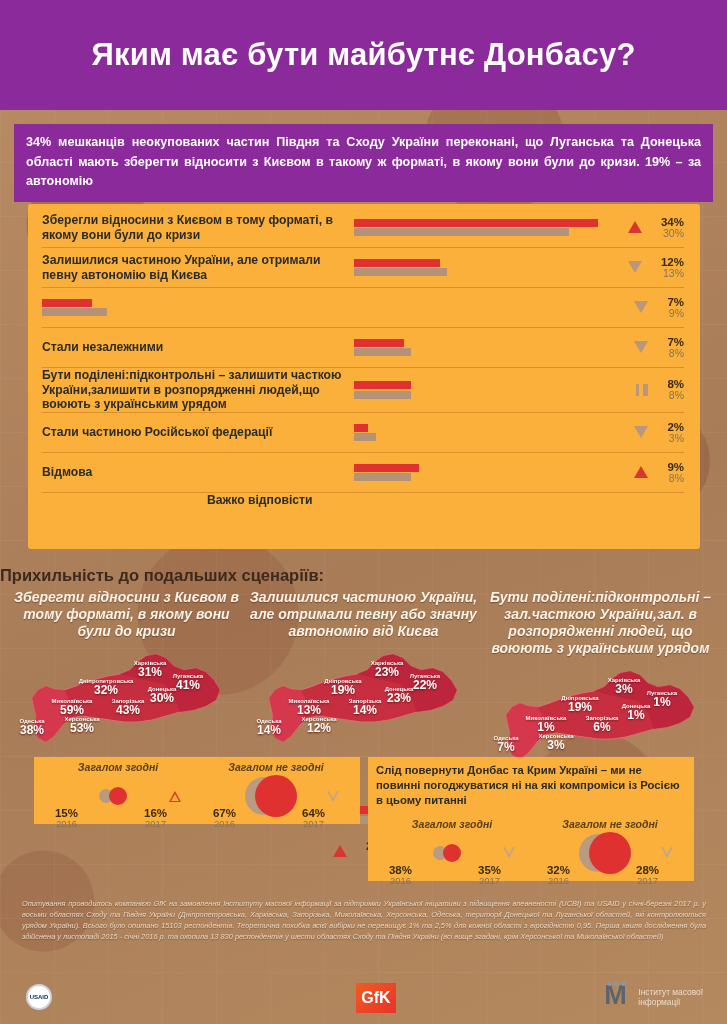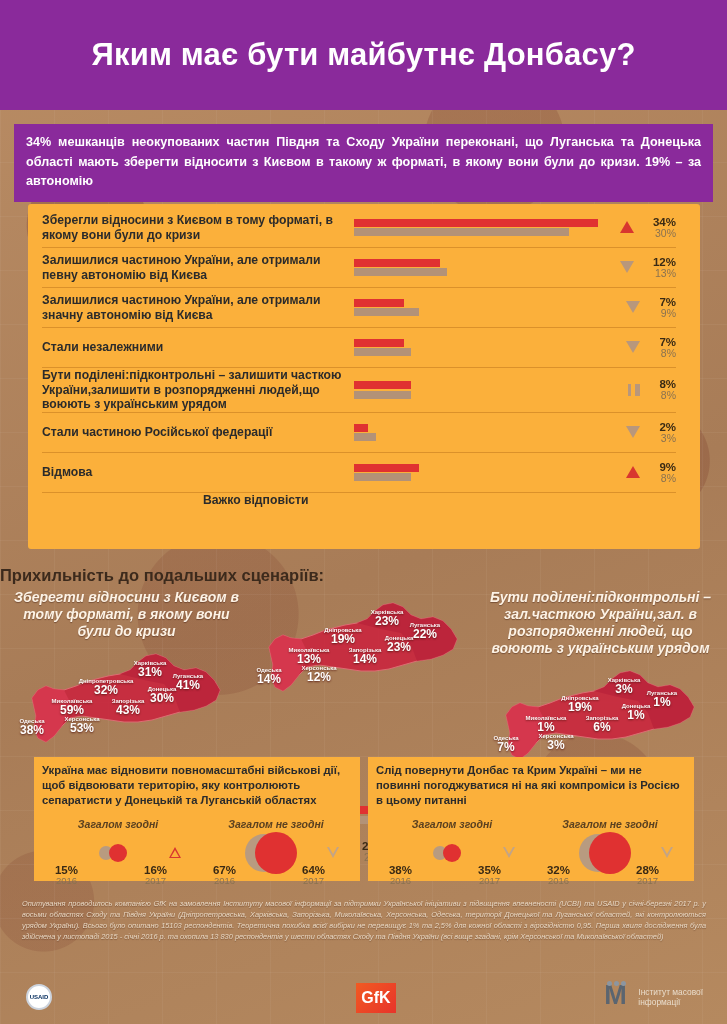--- a/index.html
+++ b/index.html
@@ -49,21 +49,21 @@
     padding:9px 12px 10px 12px;
     font-size:12.6px; line-height:1.55; font-weight:bold;
     text-align:justify; text-justify:inter-word;
   }
 
   
   .barpanel {
     position:absolute; left:28px; top:204px; width:672px; height:345px;
     background:#fbb03b;
     border-radius:3px;
-    padding:4px 24px 4px 14px;
+    padding:4px 16px 4px 14px;
   }
   .barrow {
     display:flex; align-items:center;
     border-bottom:1px solid rgba(193,120,30,.55);
     min-height:40px;
   }
   .barrow:last-child { border-bottom:none;flex-direction:column; }
   .barlabel {
     width:312px; flex:0 0 312px;
     font-size:12.2px; line-height:1.2; font-weight:bold; color:#2b2b2b;
@@ -232,21 +232,20 @@
       </div>
       <div class="barvals">
         <div class="tri down"></div>
         <div class="nums">
           <span class="n17">12%</span>
           <span class="n16">13%</span>
         </div>
       </div>
     </div>
     <div class="barrow">
-      <div class="barlabel">Залишилися частиною України, але отримали значну автономію від Києва</div>
       <div class="bars">
         <div class="bar y2017" style="width:50.166666666666664px"></div>
         <div class="bar y2016" style="width:64.5px"></div>
       </div>
       <div class="barvals">
         <div class="tri down"></div>
         <div class="nums">
           <span class="n17">7%</span>
           <span class="n16">9%</span>
         </div>
@@ -362,20 +361,21 @@
           <span class="rn">Одеська</span>
           <span class="rv">38%</span>
         </div>
         <div class="mlabel" style="left:72px; top:70px; transform:translate(-50%,0);">
           <span class="rn">Херсонська</span>
           <span class="rv">53%</span>
         </div>
       </div>
     </div>
     <div class="mapcol">
+      <div class="caption">Залишилися частиною України, але отримали певну або значну автономію від Києва</div>
       <div class="mapwrap">
         <svg class="mapsvg" width="206" height="100" viewBox="0 0 206 100">
           <path d="M8,52 L14,44 L22,40 L30,43 L40,44 L52,40 L62,36 L72,33 L84,30 L96,28 L106,24 L114,16 L122,10 L132,8 L142,12 L150,20 L160,24 L172,22 L182,26 L190,34 L196,44 L192,54 L182,60 L170,64 L156,66 L142,70 L128,74 L114,76 L100,76 L86,74 L72,72 L58,70 L46,72 L38,80 L30,90 L22,96 L14,92 L10,82 L12,70 Z" fill="#c9293f" stroke="#e06b74" stroke-width="1" opacity="0.93"></path>
           <path d="M96,28 L106,24 L114,16 L122,10 L132,8 L142,12 L150,20 L160,24 L172,22 L182,26 L190,34 L196,44 L192,54 L182,60 L170,64 L156,66 L150,50 L140,38 L120,34 Z" fill="#b8233a" opacity="0.75"></path>
           <path d="M8,52 L14,44 L22,40 L30,43 L40,44 L46,56 L42,70 L38,80 L30,90 L22,96 L14,92 L10,82 L12,70 Z" fill="#d83a50" opacity="0.8"></path>
         </svg>
         <div class="mlabel" style="left:140px; top:14px; transform:translate(-50%,0);">
           <span class="rn">Харківська</span>
           <span class="rv">23%</span>
         </div>
@@ -448,21 +448,20 @@
         <div class="mlabel" style="left:72px; top:70px; transform:translate(-50%,0);">
           <span class="rn">Херсонська</span>
           <span class="rv">3%</span>
         </div>
       </div>
     </div>
   </div>
 
 <div class="panels" id="panels">
     <div class="panel">
-      <div class="phead">Україна має відновити повномасштабні військові дії, щоб відвоювати територію, яку контролюють сепаратисти у Донецькій та Луганській областях</div>
       <div class="pbody">
         <div class="half">
           <div class="htitle">Загалом згодні</div>
           <div class="stat">
             <div class="side">
               <span class="pct">15%</span>
               <span class="yr">2016</span>
             </div>
             <div class="bubbles">
               <div class="bub b16" style="width:14px;height:14px;left:19px;"></div>

